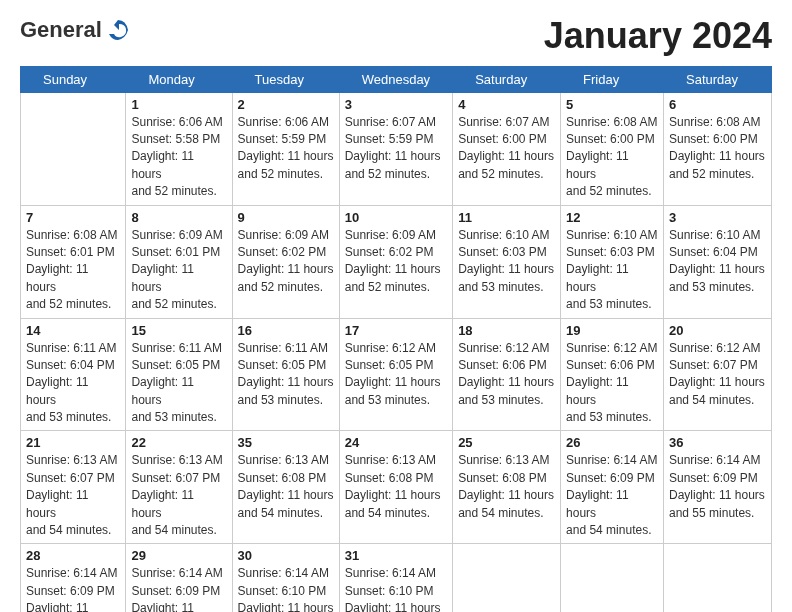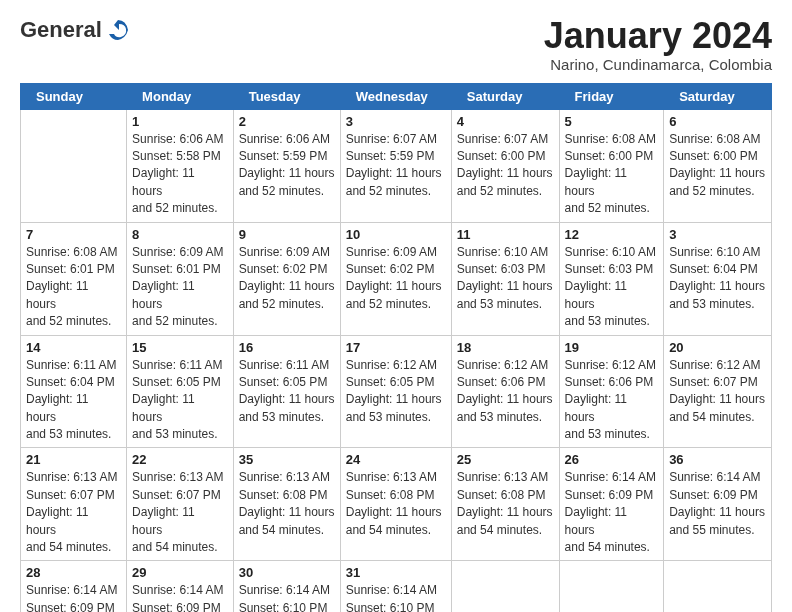--- a/index.html
+++ b/index.html
@@ -48,23 +48,23 @@
       color: #444;
     }
     .calendar {
       width: 100%;
       border-collapse: collapse;
       font-size: 11px;
     }
     .calendar thead tr th {
       background: #2a6db5;
       color: #fff;
-      padding: 5px 15px;
+      padding: 5px 22px;
       font-size: 13px;
-      font-weight: bold;
+      font-weight: normal;
       border: 1px solid #2a6db5;
       text-align: left;
     }
     .calendar tbody tr td {
       border: 1px solid #ccc;
       vertical-align: top;
       padding: 4px 5px;
       width: 113px;
       min-height: 80px;
       height: 88px;
@@ -95,21 +95,20 @@
         <div style="display:flex;align-items:center;">
           <span class="logo-general" style="font-size:22px;font-weight:bold;">General</span>
           <svg class="logo-icon" viewBox="0 0 28 28">
             <path d="M14 4 Q22 4 24 14 Q22 22 14 24 Q8 24 5 18 L10 18 Q12 22 17 21 Q23 19 22 13 Q21 8 15 8 L15 14 L10 9 Z" fill="#1a5fa8"></path>
           </svg>
         </div>
       </div>
     </div>
     <div class="title-block">
       <div class="month-year">January 2024</div>
-      <div class="location">Narino, Cundinamarca, Colombia</div>
     </div>
   </div>
 
   <table class="calendar">
     <thead>
       <tr>
       <th>Sunday</th>
           <th>Monday</th>
           <th>Tuesday</th>
           <th>Wednesday</th>

